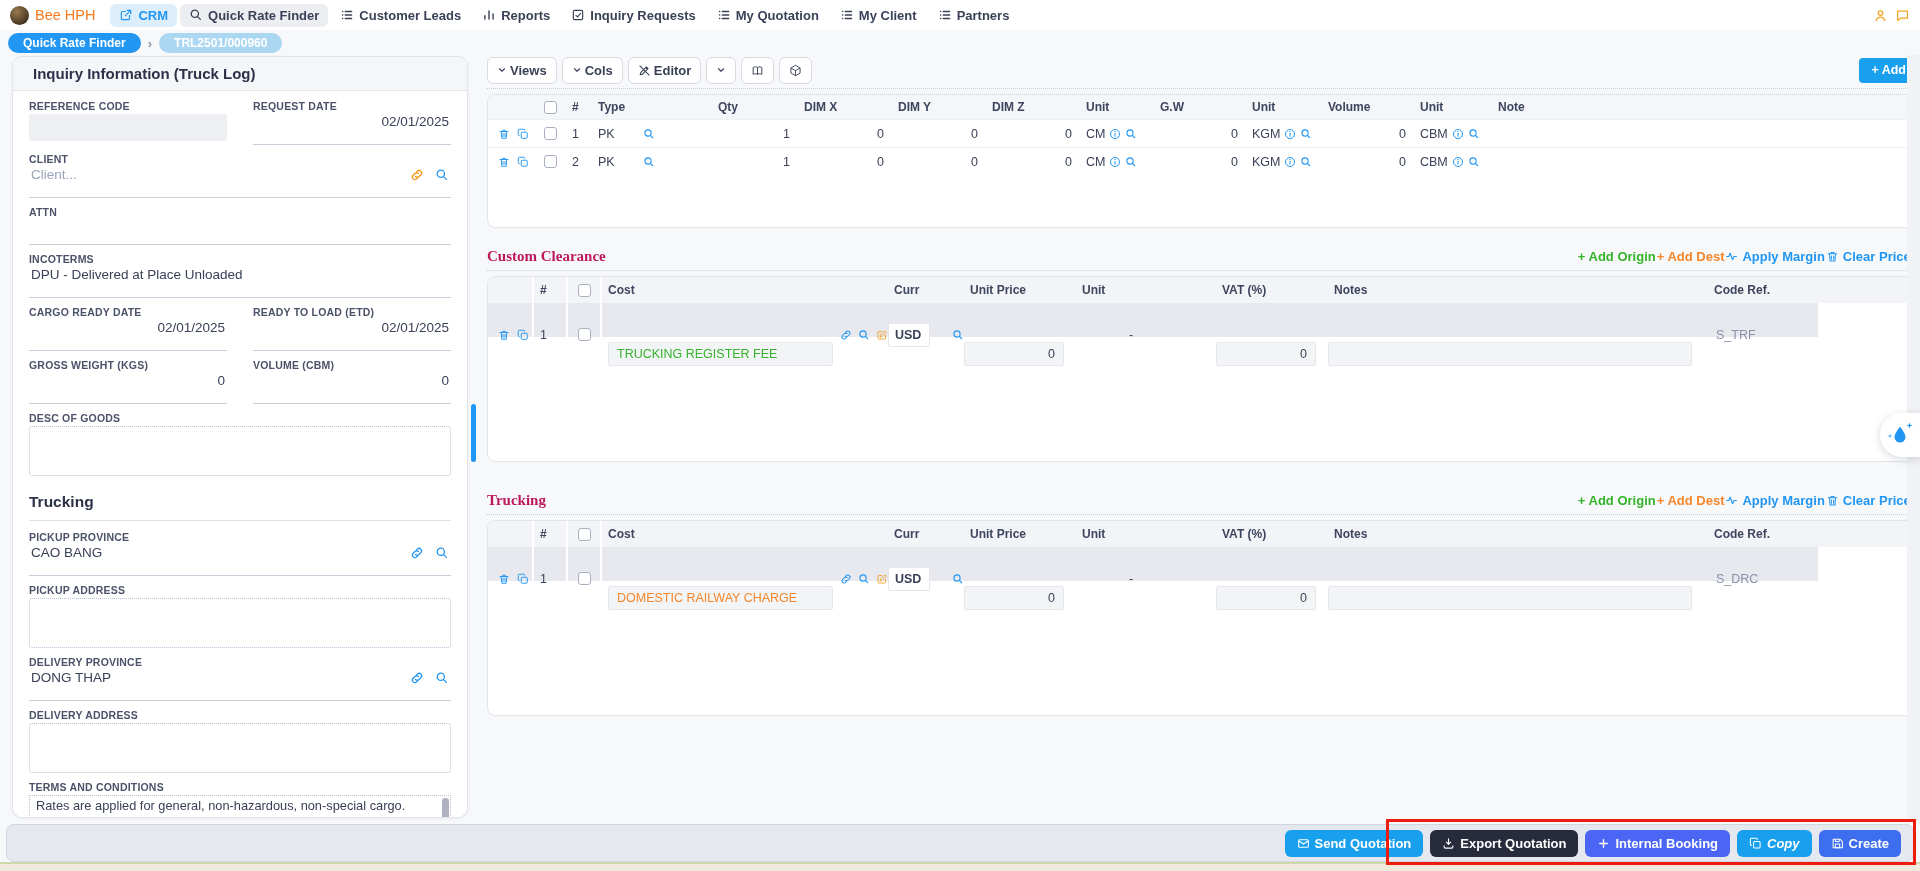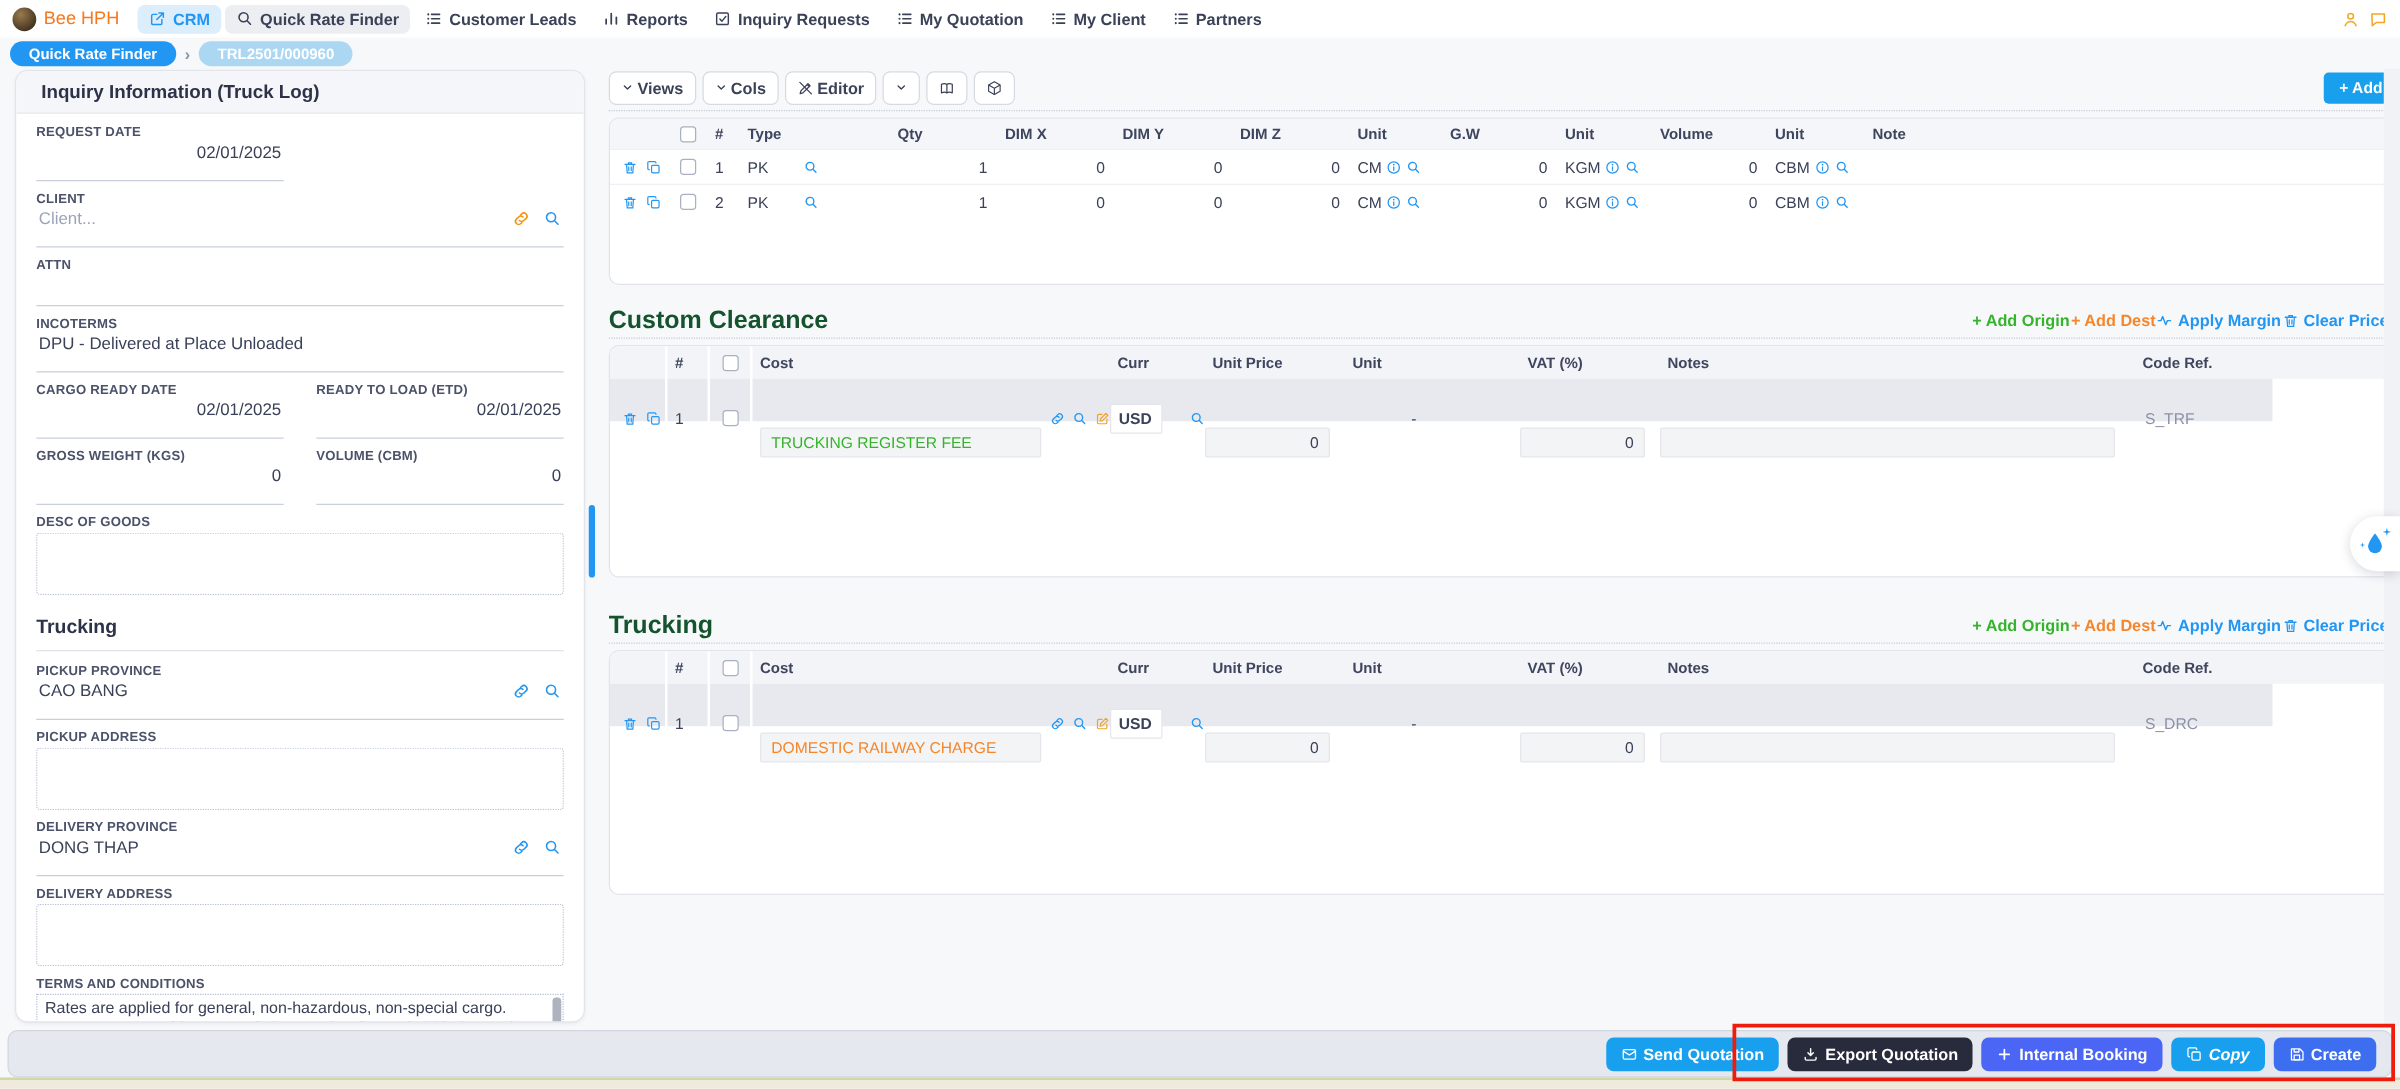--- a/index.html
+++ b/index.html
@@ -91,21 +91,21 @@
   .unit-cell { display:flex; align-items:center; gap:4px; padding-left:6px; }
   .unit-cell svg, .q-ico svg, .row-acts svg { width:12px; height:12px; }
   .type-cell { display:flex; align-items:center; padding-left:6px; }
   .type-cell .q-ico { margin-left:28px; }
   .row-acts { display:flex; gap:7px; color:#2196f3; padding-left:10px; align-items:center; }
   .q-ico { color:#2196f3; cursor:pointer; }
   input[type=checkbox] { appearance:none; width:13px; height:13px; border:1.5px solid #a9b0c2;
     border-radius:3px; background:#fff; cursor:pointer; }
 
   .sec-head-row { display:flex; align-items:center; margin-top:17px; height:22px; }
-  .sec-title { font-size:20px; font-weight:700; color:#14532d; }
+  .sec-title { font-size:15px; font-weight:700; color:#be185d;font-family:Liberation Serif, serif; }
   .sec-actions { margin-left:auto; display:flex; gap:1px; align-items:center;
     font-size:13px; font-weight:700;text-align:center; }
   .lnk { display:flex; gap:4px; align-items:center; cursor:pointer; }
   .lnk svg { width:13px; height:13px; }
   .lnk.green { color:#35b32b; } .lnk.orange { color:#f5862b; } .lnk.blue { color:#2196f3; }
 
   .sec-grid { display:grid; align-items:center;
     grid-template-columns:46px 34px 34px 286px 76px 112px 140px 112px 380px 1fr; }
   .sec-head { background:#f3f4f7; height:26px; font-size:12px; font-weight:700; color:#3e455e; }
   .sec-head > div:nth-child(-n+3) { border-right:2px solid #fff; height:100%;
@@ -335,20 +335,24 @@
   <span class="crumb-pill">Quick Rate Finder</span>
   <span class="crumb-sep">›</span>
   <span class="crumb-pill light">TRL2501/000960</span>
 </div>
 
 <div class="left-panel">
   <div class="lp-header">Inquiry Information (Truck Log)</div>
   <div class="lp-body">
     <div class="two-col">
       <div class="fld">
+        <div class="fld-label">REFERENCE CODE</div>
+        <div class="fld-value filled"></div>
+      </div>
+      <div class="fld">
         <div class="fld-label">REQUEST DATE</div>
         <div class="fld-value right">02/01/2025</div>
       </div>
     </div>
     <div class="fld">
       <div class="fld-label">CLIENT</div>
       <div class="fld-value">
         <span class="placeholder">Client...</span>
         <span class="fld-icons">
           <span class="icon-orange">

